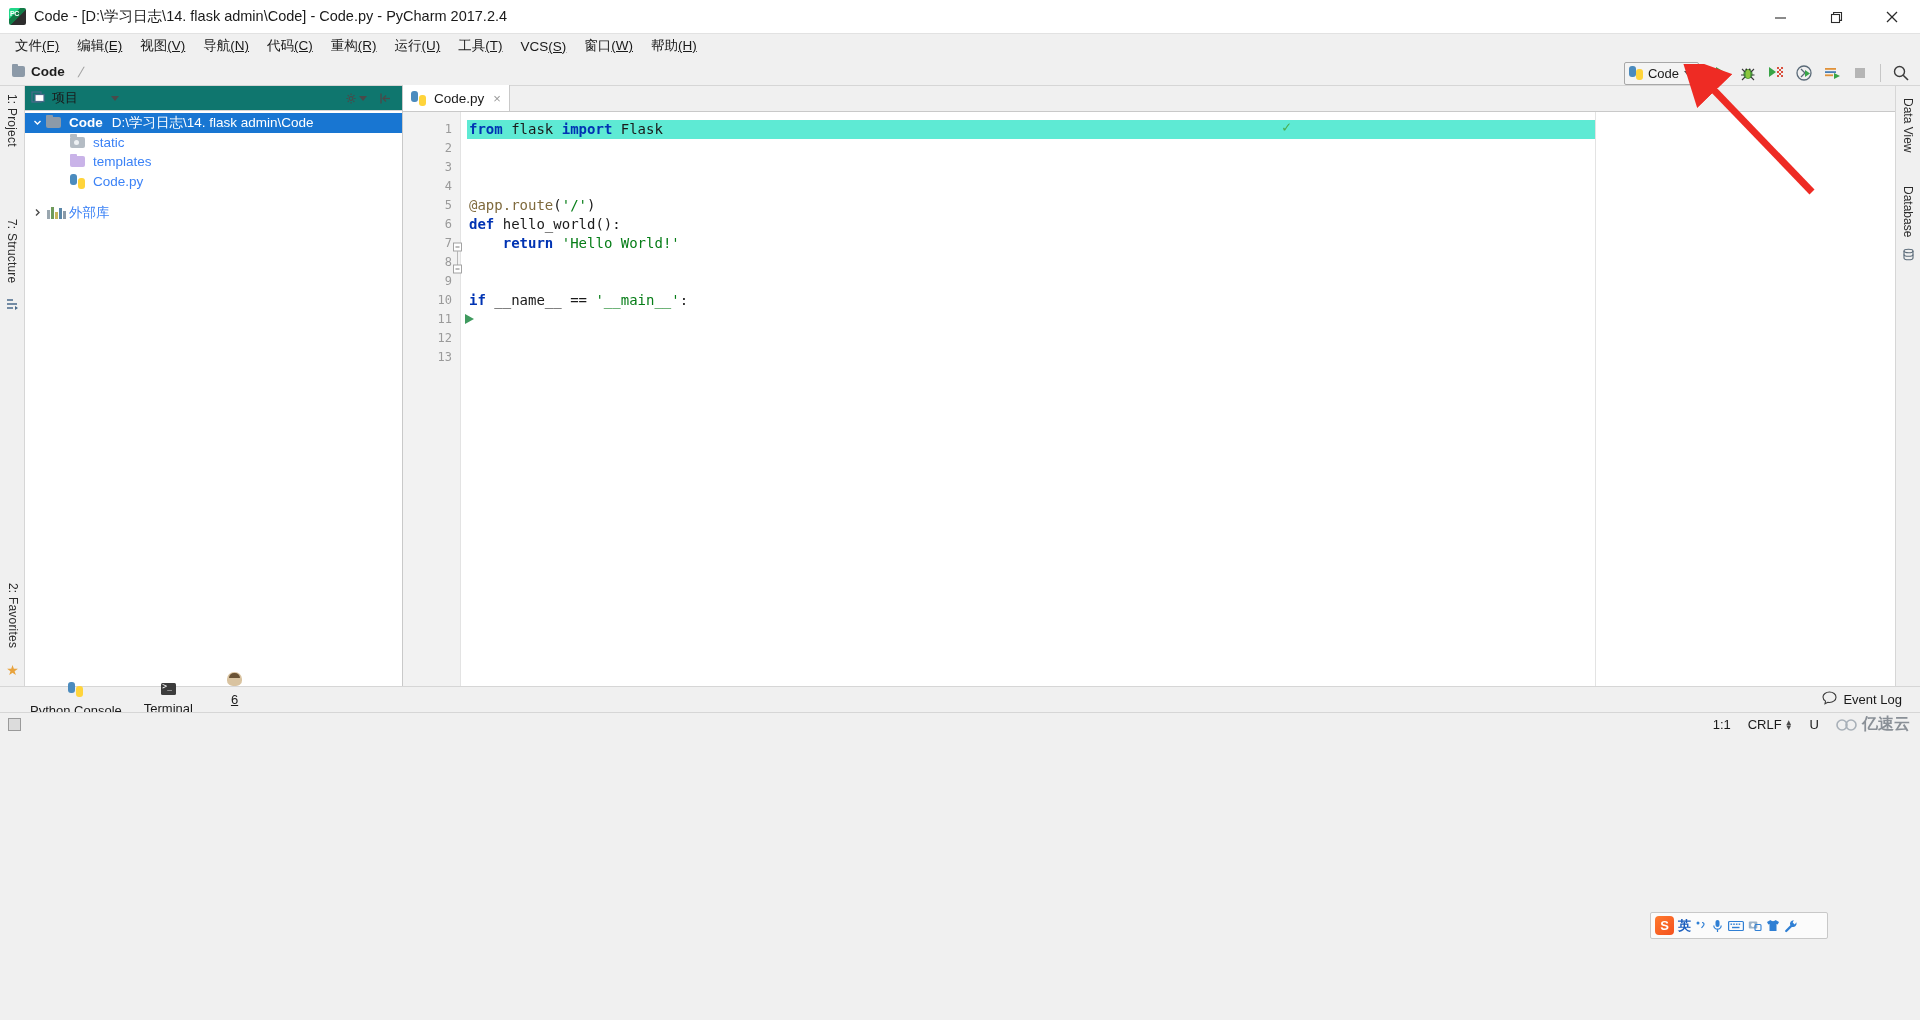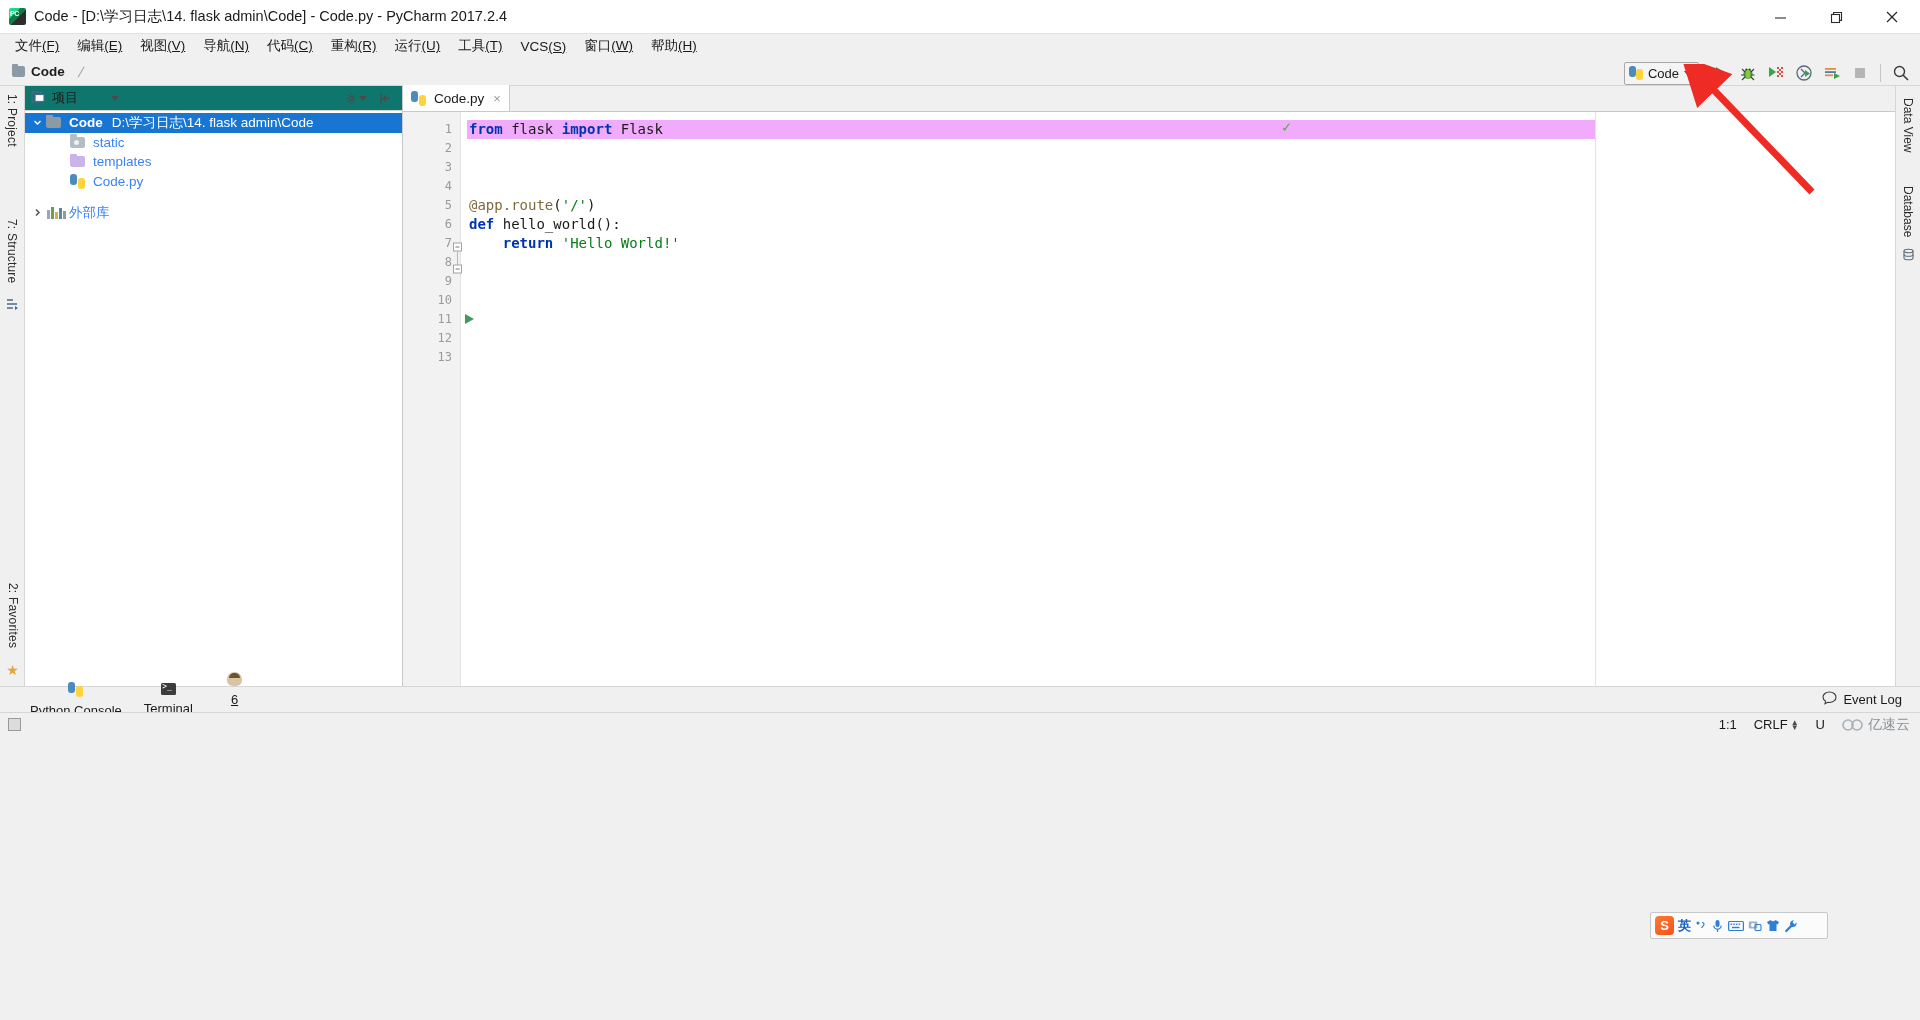--- a/index.html
+++ b/index.html
@@ -155,21 +155,21 @@
   }
   .run-marker { position:absolute; right: -14px; top: 4px; width:0;height:0;
     border-top: 5.5px solid transparent; border-bottom: 5.5px solid transparent; border-left: 9px solid #3f9a5e; }
   .fold-col { position:absolute; left: 58px; top: 8px; width: 12px; }
   .code {
     flex: 1 1 auto; padding-top: 8px; padding-left: 6px; position: relative;
     font-family: "DejaVu Sans Mono", monospace; font-size: 14px; min-width:0;
     overflow: hidden;
   }
   .cline { height: 19px; line-height: 19px; white-space: pre; color: #1a1a1a; padding-left: 2px; }
-  .cline.hl { background: #f0abfc; }
+  .cline.hl { background: #5eead4; }
   .kw { color: #0033b3; font-weight: bold; }
   .str { color: #067d17; }
   .dec { color: #7f6a3d; }
   .editor-right-strip {
     width: 300px; border-left: 1px solid #e3e3e3; background: #fff; flex: 0 0 300px;
   }
   .mark-ok { position: absolute; right: 8px; top: 6px; color: #4caf50; font-size: 15px; font-weight: bold; }
 
   
   .rail-right {
@@ -211,21 +211,21 @@
 
   
   .statusbar {
     height: 24px; background: #f0f0f0; border-top: 1px solid #d6d6d6;
     display: flex; align-items: center; flex: 0 0 24px; position: relative; padding-left: 8px;
   }
   .sb-box { width: 13px; height: 13px; border: 1px solid #9a9a9a; background: #dcdcdc; }
   .sb-right { position: absolute; right: 10px; display: flex; align-items: center; gap: 17px; font-size: 13px; color: #1a1a1a; }
   .sb-crlf { display:flex; align-items:center; gap:3px;}
   .sb-updown { display:flex; flex-direction:column; line-height:5px; font-size:8px; color:#4a4a4a;}
-  .yun { display:flex; align-items:center; gap:4px; color:#8a9097; font-size:14px;}
+  .yun { display:flex; align-items:center; gap:4px; color:#8a9097; font-size:16px;font-weight:bold;}
   .yun-ic { display:flex; }
 </style>
 </head>
 <body>
 
 <div class="app">
 
   <div class="titlebar">
     <div class="tb-icon"></div>
     <div class="tb-title">Code - [D:\学习日志\14. flask admin\Code] - Code.py - PyCharm 2017.2.4</div>
@@ -496,20 +496,21 @@
         <div class="code">
           <div class="cline hl"><span class="kw">from</span> flask <span class="kw">import</span> Flask</div>
           <div class="cline"> </div>
           <div class="cline"> </div>
           <div class="cline"> </div>
           <div class="cline"><span class="dec">@app.route</span>(<span class="str">'/'</span>)</div>
           <div class="cline"><span class="kw">def</span> hello_world():</div>
           <div class="cline">    <span class="kw">return</span> <span class="str">'Hello World!'</span></div>
           <div class="cline"> </div>
           <div class="cline"> </div>
+          <div class="cline"><span class="kw">if</span> __name__ == <span class="str">'__main__'</span>:</div>
           <div class="cline"> </div>
           <span class="mark-ok" style="right:304px;">✓</span>
         </div>
 
         <div class="editor-right-strip"></div>
       </div>
     </div>
 
     <div class="rail-right">
       <div class="rr-tab">Data View</div>

